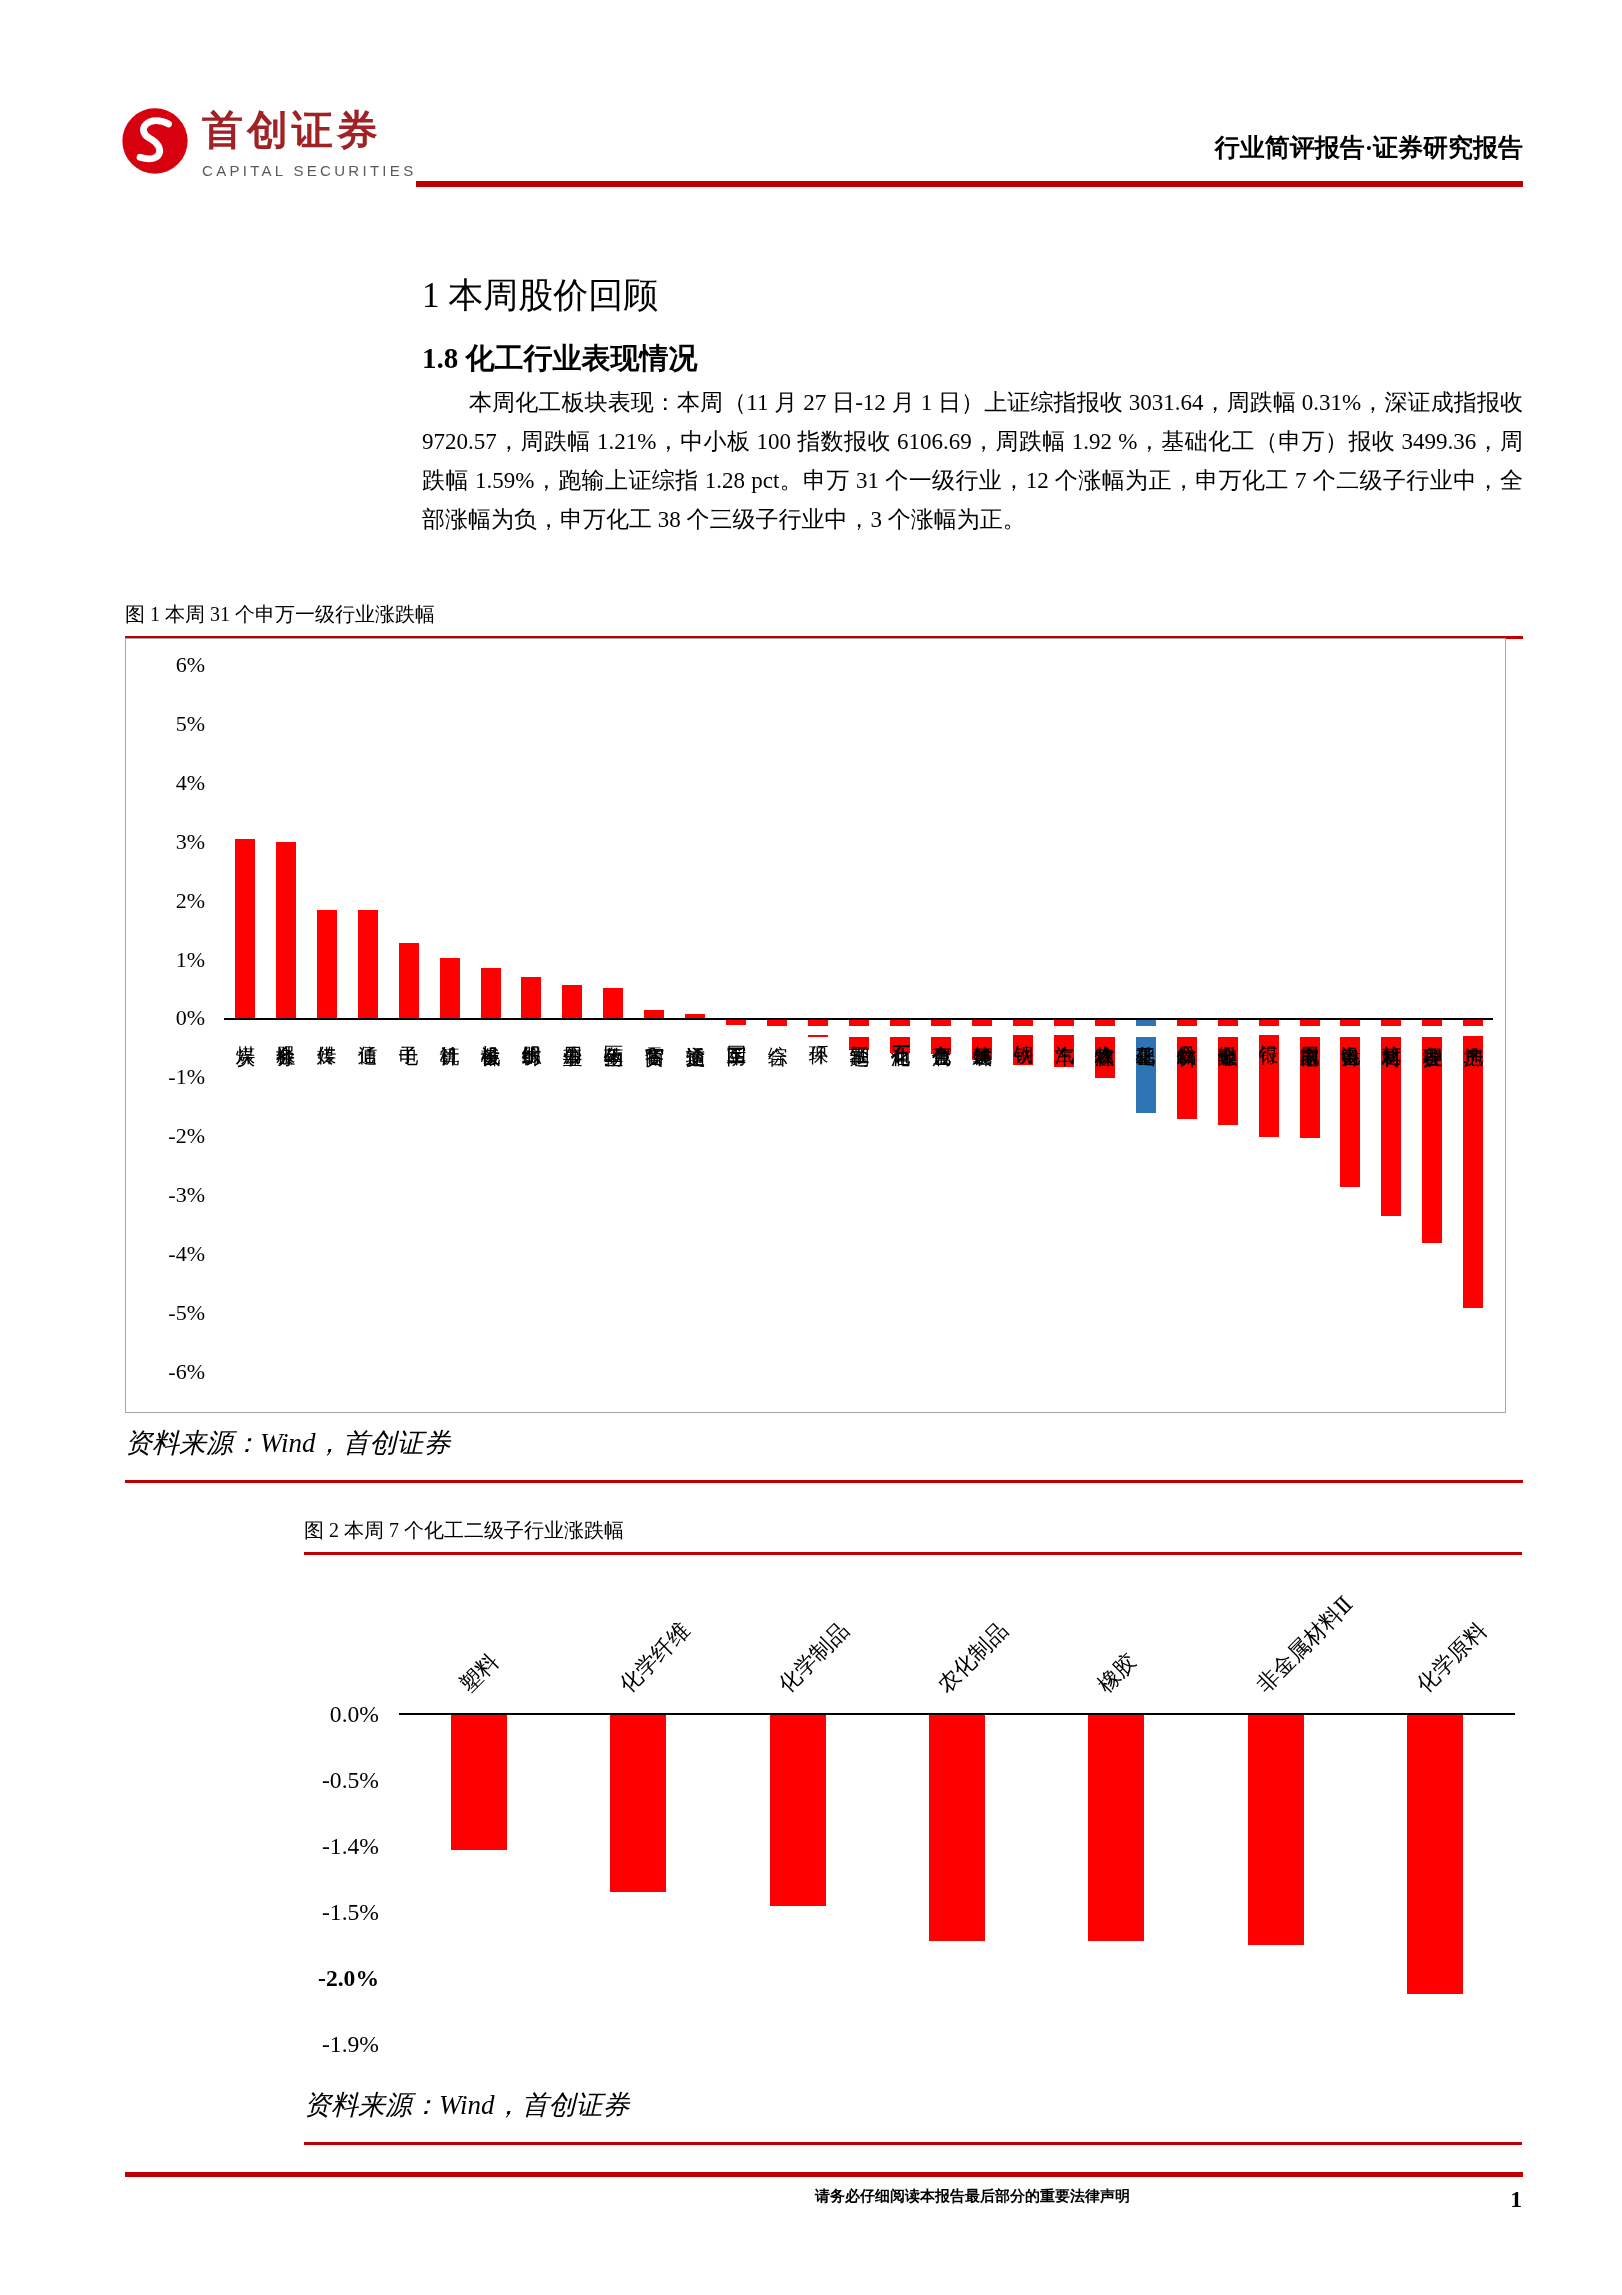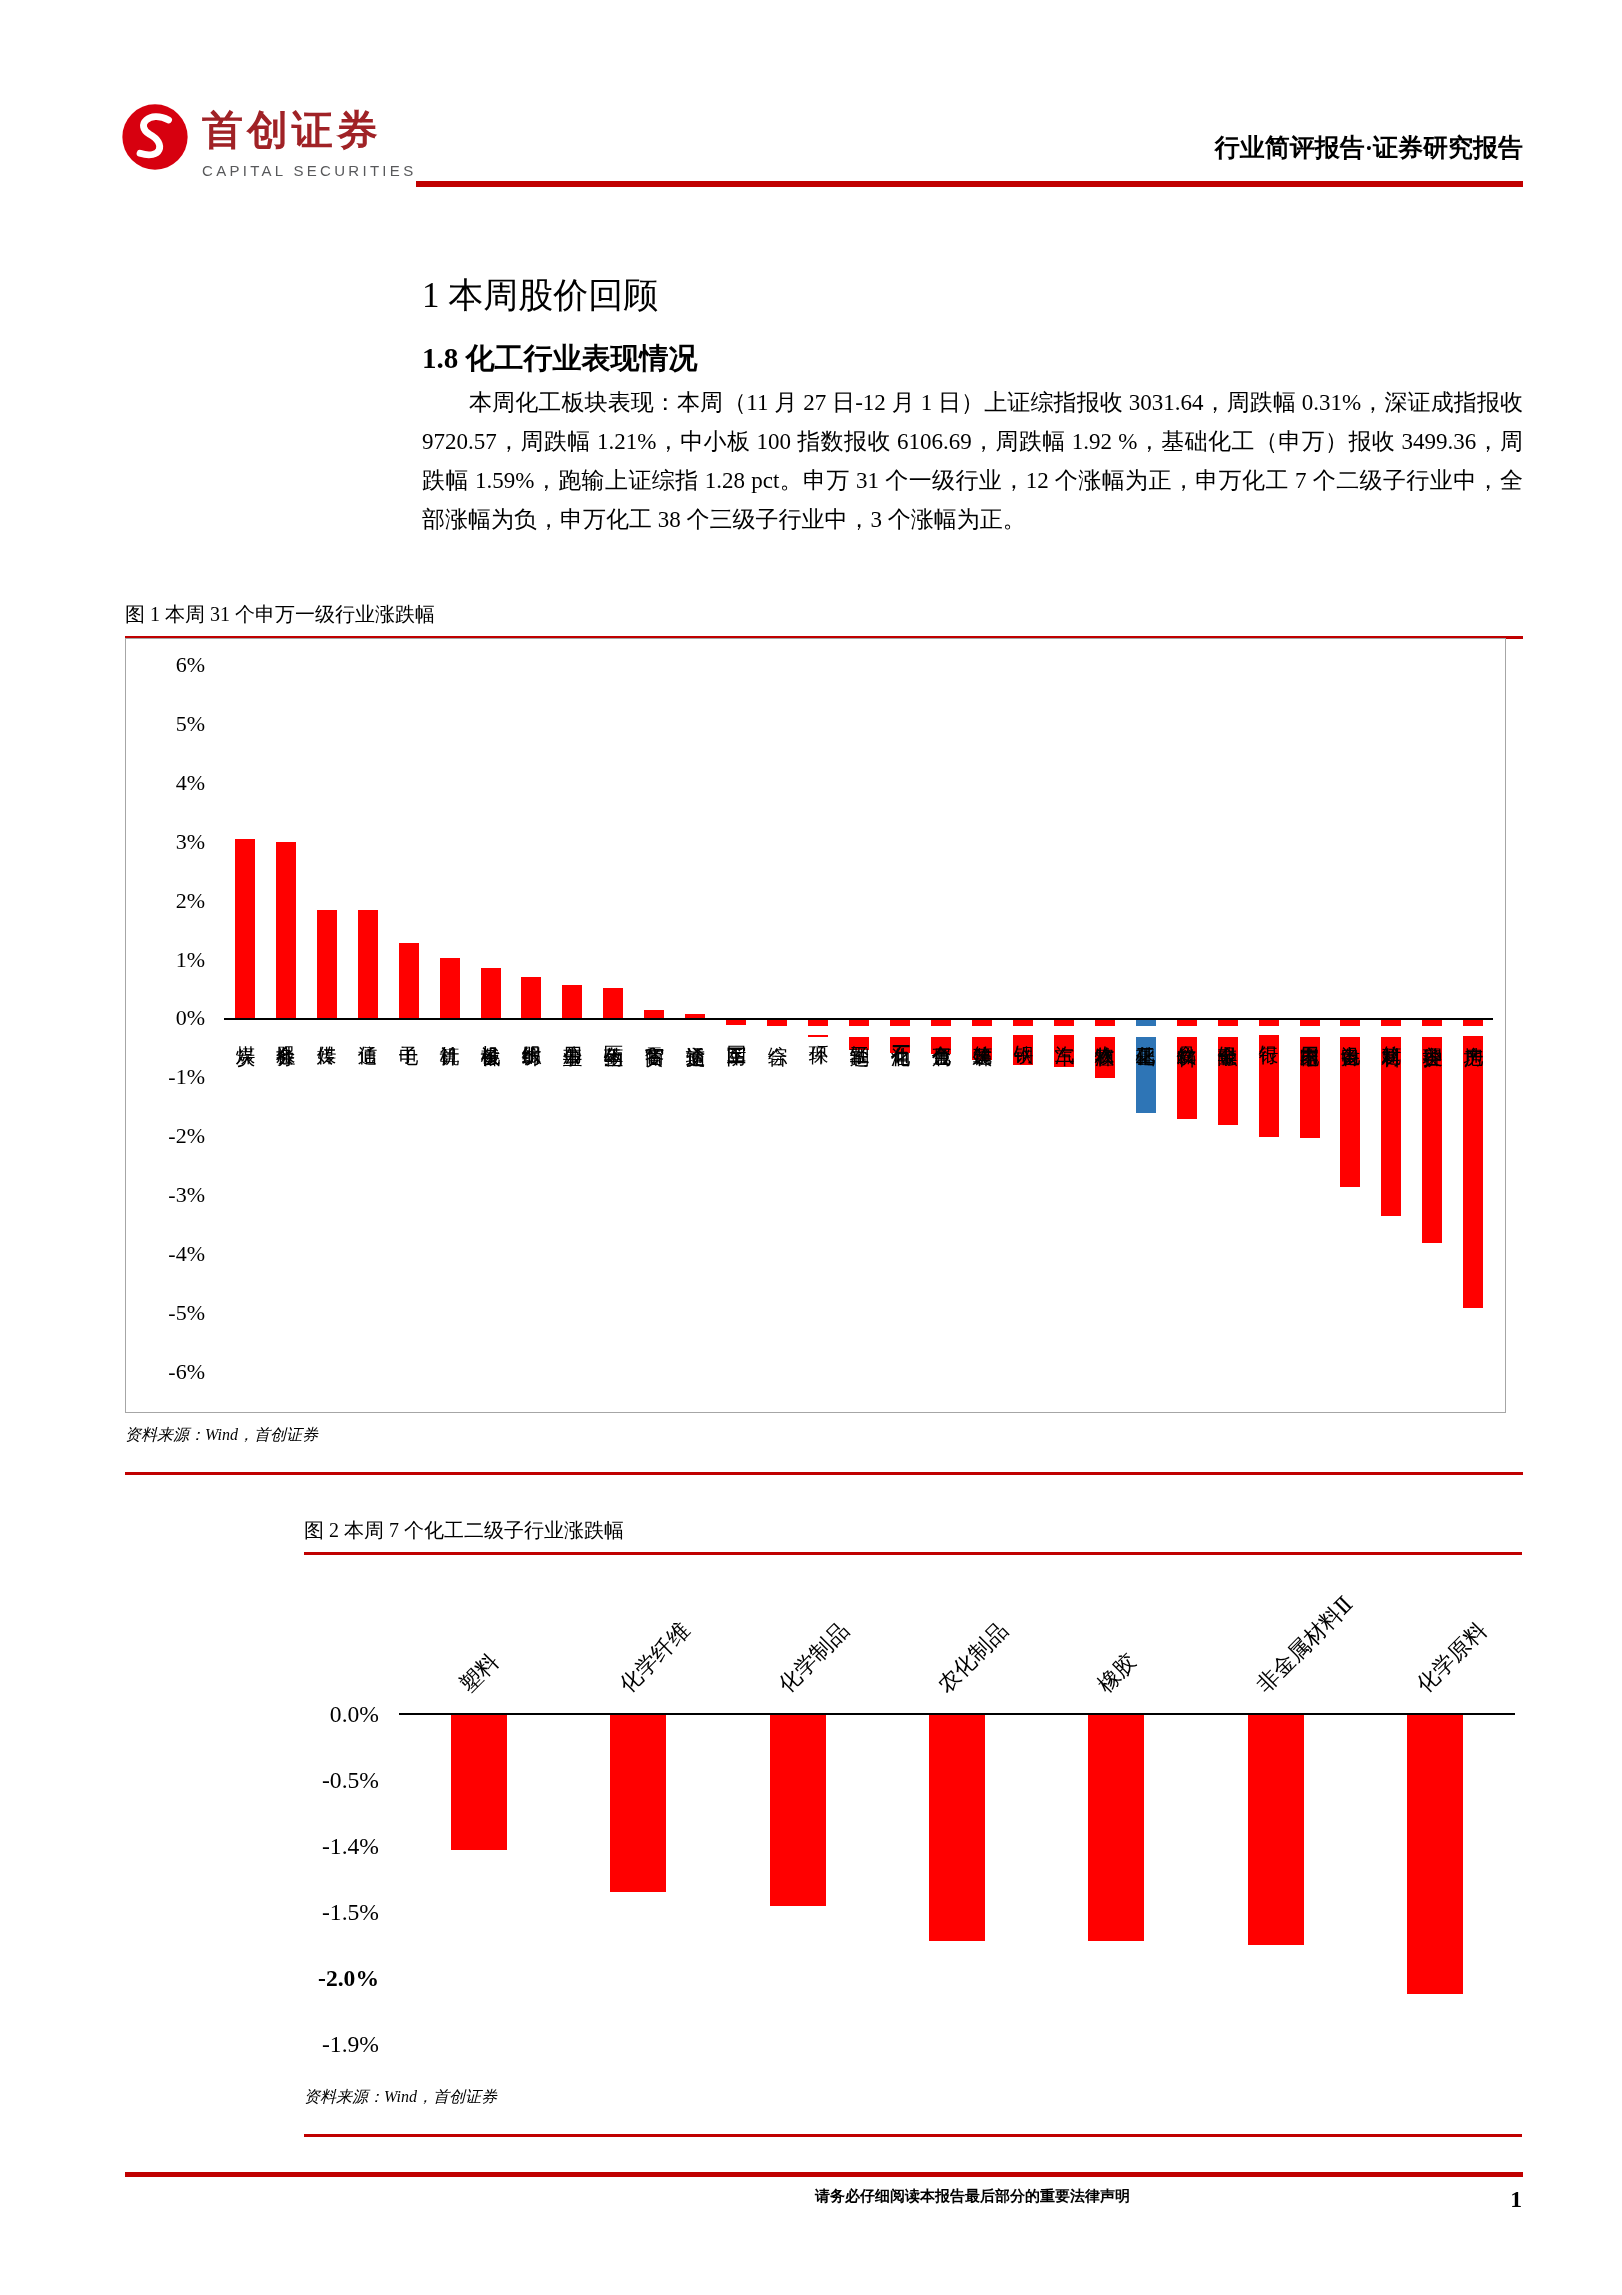--- a/index.html
+++ b/index.html
@@ -1,35 +1,35 @@
 <!DOCTYPE html>
 <html style="--accent: #C00000;font-size:10.5px"><head>
 <meta charset="utf-8">
 <style>
   * { margin:0; padding:0; box-sizing:border-box; }
   html,body { width:1623px; height:2295px; background:#ffffff; }
   body { position:relative; font-family:"Liberation Serif","DejaVu Serif",serif; color:#000; }
   .abs { position:absolute; }
 
   
-  .logo-wrap { left:121px; top:103px; display:flex; }
+  .logo-wrap { left:121px; top:103px; display:flex; align-items:center; }
   .logo-text { margin-left:13px; }
   .logo-cn { font-size:41px; font-weight:bold; color:#A02226; letter-spacing:3.9px; font-family:"Liberation Sans","DejaVu Sans",sans-serif; }
   .logo-en { font-size:15px; letter-spacing:3.3px; color:#58595B; margin-top:3.9px; font-family:"Liberation Sans","DejaVu Sans",sans-serif; }
   .hdr-right { left:851px; top:131px; width:672px; text-align:right; font-size:25px; font-weight:bold; }
   .hdr-rule { left:416px; top:181px; width:1107px; height:5.9px; background:var(--accent,#C00000); }
 
   
   .h1 { left:422px; top:272px; font-size:35px; font-weight:normal; }
   .h2 { left:422px; top:339px; font-size:29px; font-weight:bold; }
   .para { left:422px; top:383px; width:1101px; font-size:23px; line-height:39px; text-align:justify; text-indent:47px; }
 
   
   .figcap { font-size:20px; padding-bottom:7.9px; border-bottom:3.3px solid var(--accent,#C00000); }
-  .figsrc { font-size:16px; font-style:italic; padding-bottom:26px; border-bottom:3.3px solid var(--accent,#C00000); }
+  .figsrc { font-size:27px; font-style:italic; padding-bottom:19px; border-bottom:3.3px solid var(--accent,#C00000); }
   .cap1 { left:125px; top:601px;  width:1398px; }
   .src1 { left:125px; top:1425px; width:1398px; }
   .cap2 { left:304px; top:1517px; width:1218px; }
   .src2 { left:304px; top:2087px; width:1218px; }
 
   
   .chart { position:absolute; background:#fff; }
   .chart1 { left:125px; top:638px;  width:1381px; height:775px; border:1.3px solid #A6A6A6; }
   .chart2 { left:304px; top:1557px; width:1218px; height:510px; }
   .ytick { position:absolute; left:0; text-align:right; height:26px; line-height:26px; }

